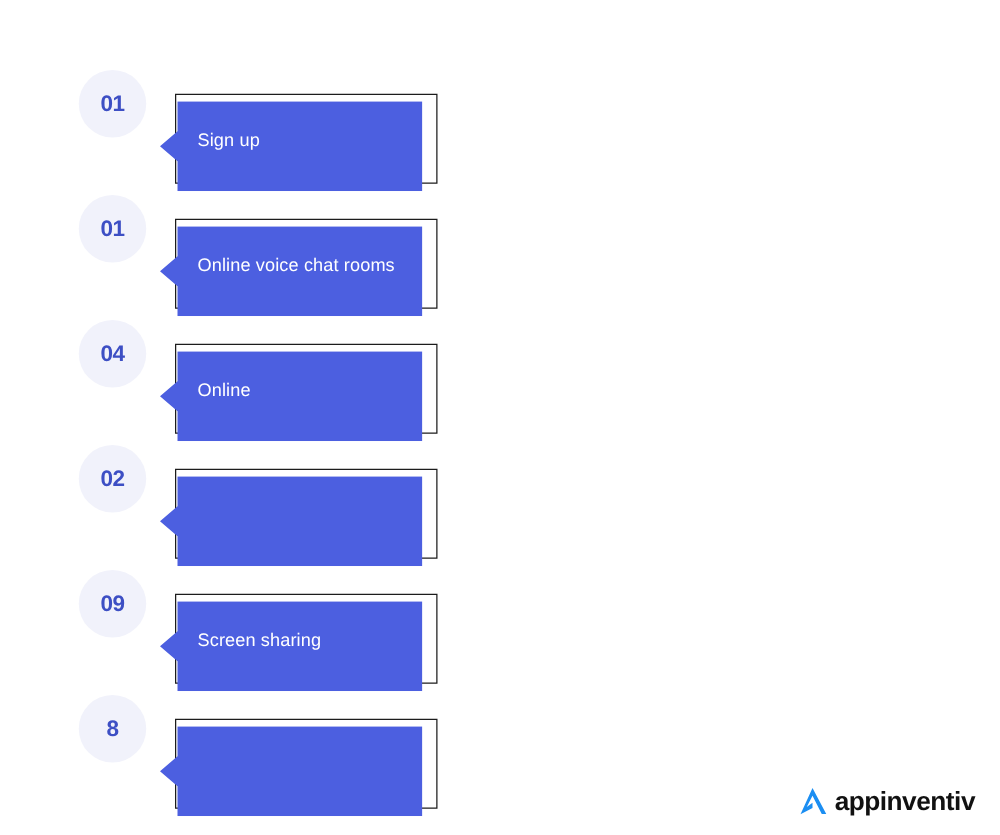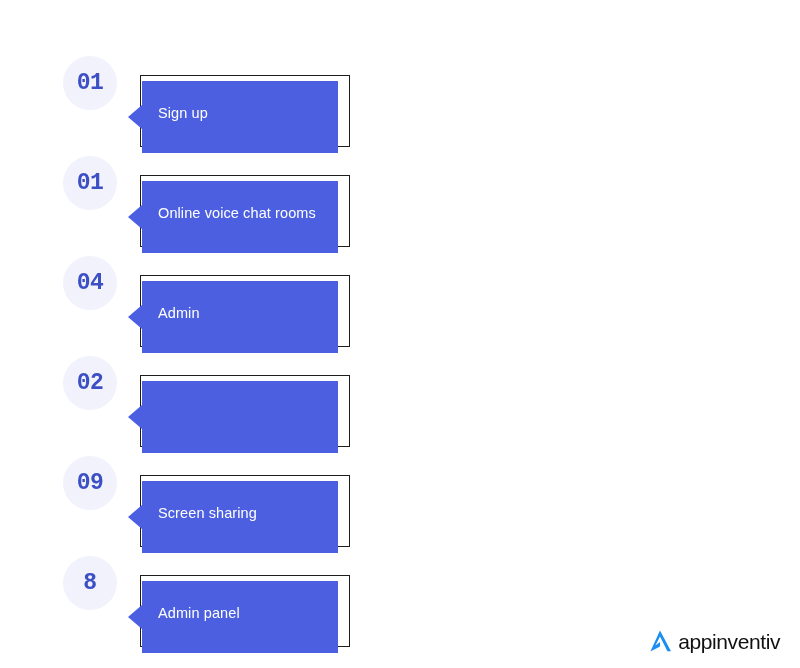--- a/index.html
+++ b/index.html
@@ -48,22 +48,22 @@
     width: 54px;
     height: 54px;
     border-radius: 50%;
     background: #f1f2fb;
     display: flex;
     align-items: center;
     justify-content: center;
   }
 
   .badge-num {
-    font-family: Liberation Mono, monospace;
-    font-size: 23px;
+    font-family: Liberation Sans, sans-serif;
+    font-size: 18px;
     font-weight: bold;
     color: #3d4fc4;
     letter-spacing: -0.5px;
     line-height: 1;
   }
 
   
   .banner {
     position: absolute;
     left: 128px;
@@ -133,21 +133,21 @@
     display: flex;
     align-items: center;
     gap: 5px;
   }
 
   .logo-mark { display: block; }
 
   .logo-text {
     font-family: "Liberation Sans", sans-serif;
     font-size: 21px;
-    font-weight: normal;
+    font-weight: bold;
     color: #111111;
     letter-spacing: -0.4px;
     line-height: 1;
   }
 </style>
 </head>
 <body>
 
 <div id="infographic">
 
@@ -188,21 +188,21 @@
     </div>
 
     <div class="row">
       <div class="cell left">
         <div class="badge">
           <span class="badge-num">04</span>
         </div>
         <div class="banner">
           <div class="banner-outline"></div>
           <div class="banner-fill"></div>
-          <div class="banner-label">Admin</div>
+          <div class="banner-label">Online</div>
         </div>
       </div>
       <div class="cell right">
         
         
       </div>
     </div>
 
     <div class="row">
       <div class="cell left">
@@ -238,21 +238,20 @@
     </div>
 
     <div class="row">
       <div class="cell left">
         <div class="badge">
           <span class="badge-num">8</span>
         </div>
         <div class="banner">
           <div class="banner-outline"></div>
           <div class="banner-fill"></div>
-          <div class="banner-label">Admin panel</div>
         </div>
       </div>
       <div class="cell right empty"></div>
     </div>
 
   </div>
 
   <div class="logo">
     <svg class="logo-mark" width="26" height="26" viewBox="0 0 26 26" aria-hidden="true">
       <path d="M13 2.4 L24 23.2 L20.4 23.2 L13 8.6 L8.4 17.6 L13 14.1 L13 18.4 L3.4 23.4 Z" fill="#1b8ef2"></path>

